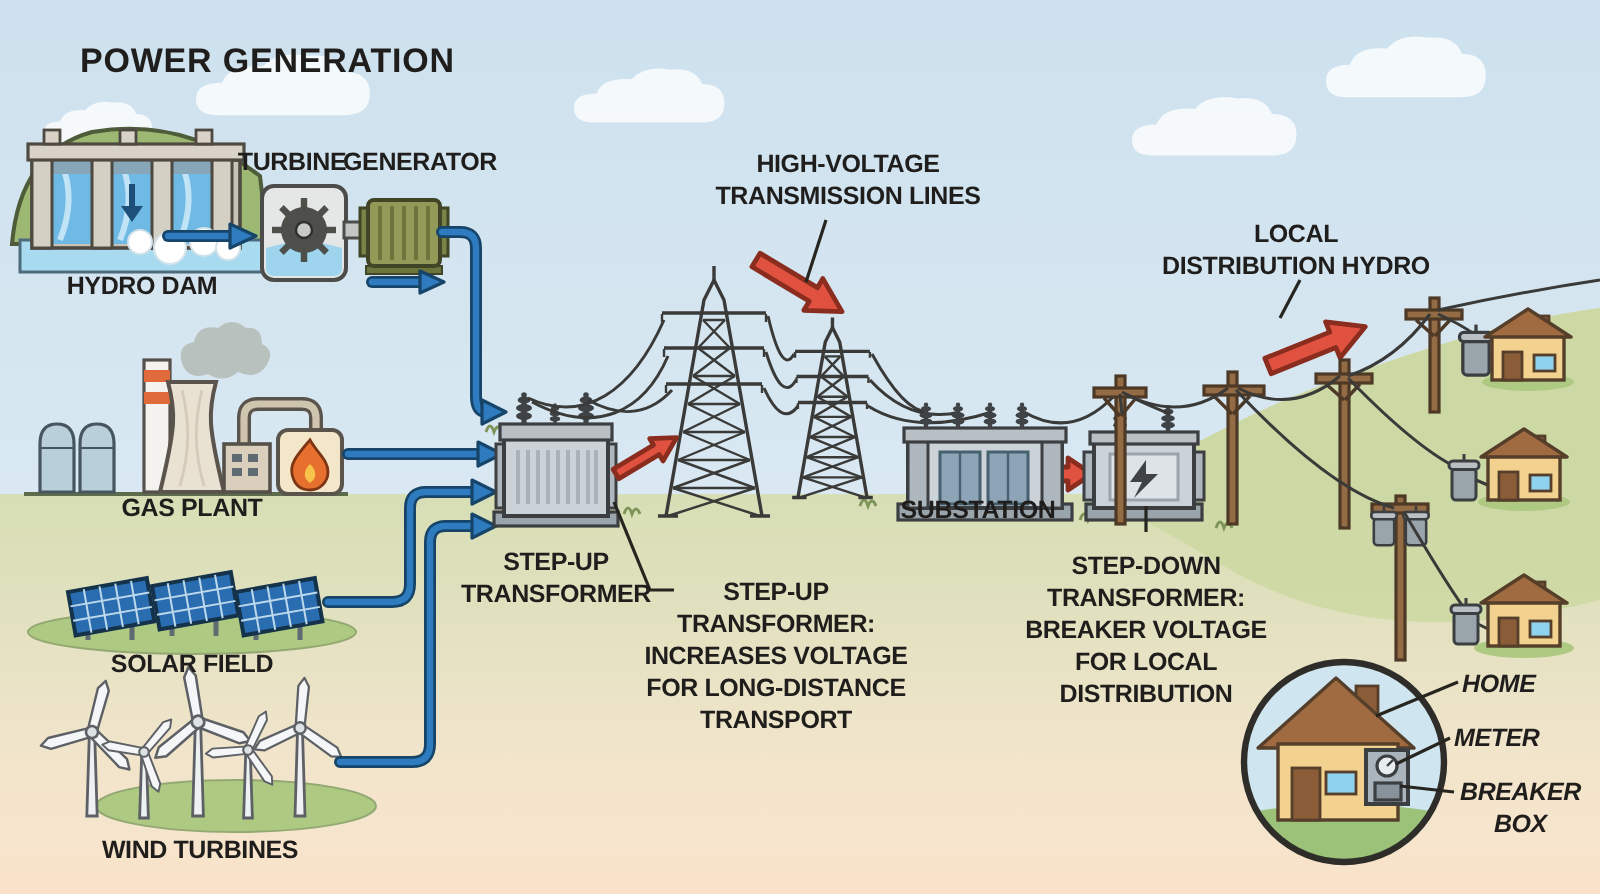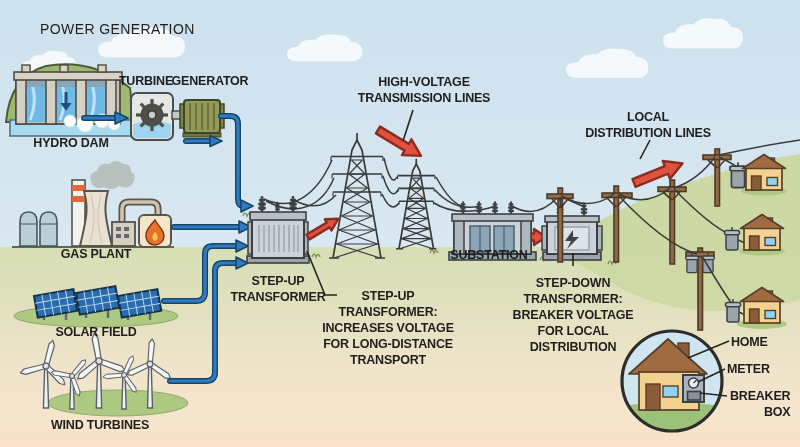--- a/index.html
+++ b/index.html
@@ -2,22 +2,22 @@
 <html style="--ink: #1f1e1c; --arrow-blue: #2e7cbf; --arrow-blue-dark: #17456a; --arrow-red: #e0523f; --arrow-red-dark: #8a2d1f; --wire: #3a3a38; --sky-top: #cde1ee; --sky-bottom: #e3eef5; --ground-green: #d4deb2; --ground-tan: #f9e2c8; --hill-green: #cbd8a2;"><head>
 <meta charset="utf-8">
 <style>
   html,body{margin:0;padding:0;background:#fff;}
   .stage{position:relative;width:800px;height:447px;overflow:hidden;
          font-family:"Liberation Sans",sans-serif;background:#d6e7f1;}
   .stage svg{position:absolute;left:0;top:0;}
   .label{position:absolute;color:var(--ink,#1f1e1c);font-weight:700;font-size:12.5px;
          line-height:16px;letter-spacing:-0.2px;white-space:pre-line;text-align:center;
          transform:translateX(-50%);}
-  .label.left{transform:none;text-align:right;}
-  .title{position:absolute;color:var(--ink,#1f1e1c);font-weight:400;font-size:14px;
+  .label.left{transform:none;text-align:center;font-style:italic;}
+  .title{position:absolute;color:var(--ink,#1f1e1c);font-weight:700;font-size:17px;
          letter-spacing:.4px;white-space:nowrap;text-align:right;}
   
   .wire{fill:none;stroke:var(--wire,#3a3a38);stroke-width:1.5;}
   .flow-out{fill:none;stroke:var(--arrow-blue-dark,#17456a);stroke-width:6;stroke-linecap:round;stroke-linejoin:round;}
   .flow-in{fill:none;stroke:var(--arrow-blue,#2e7cbf);stroke-width:3.2;stroke-linecap:round;stroke-linejoin:round;}
   .flow-head{fill:var(--arrow-blue,#2e7cbf);stroke:var(--arrow-blue-dark,#17456a);stroke-width:1.6;stroke-linejoin:round;}
   .redarrow{fill:var(--arrow-red,#e0523f);stroke:var(--arrow-red-dark,#8a2d1f);stroke-width:2.4;
             stroke-linejoin:round;vector-effect:non-scaling-stroke;}
   .leader{fill:none;stroke:#26251f;stroke-width:1.6;}
   .twr{fill:none;stroke:#3a3a38;stroke-width:1.7;vector-effect:non-scaling-stroke;}
@@ -471,20 +471,20 @@
 INCREASES VOLTAGE
 FOR LONG-DISTANCE
 TRANSPORT</div>
 <div class="label" style="left:489px;top:247px">SUBSTATION</div>
 <div class="label" style="left:573px;top:275px">STEP-DOWN
 TRANSFORMER:
 BREAKER VOLTAGE
 FOR LOCAL
 DISTRIBUTION</div>
 <div class="label" style="left:648px;top:109px">LOCAL
-DISTRIBUTION LINES</div>
+DISTRIBUTION HYDRO</div>
 
 <div class="label left" style="left:731px;top:334px">HOME</div>
 <div class="label left" style="left:727px;top:361px">METER</div>
 <div class="label left" style="left:730px;top:388px">BREAKER
 BOX</div>
 
 </div>
 
 </body></html>

